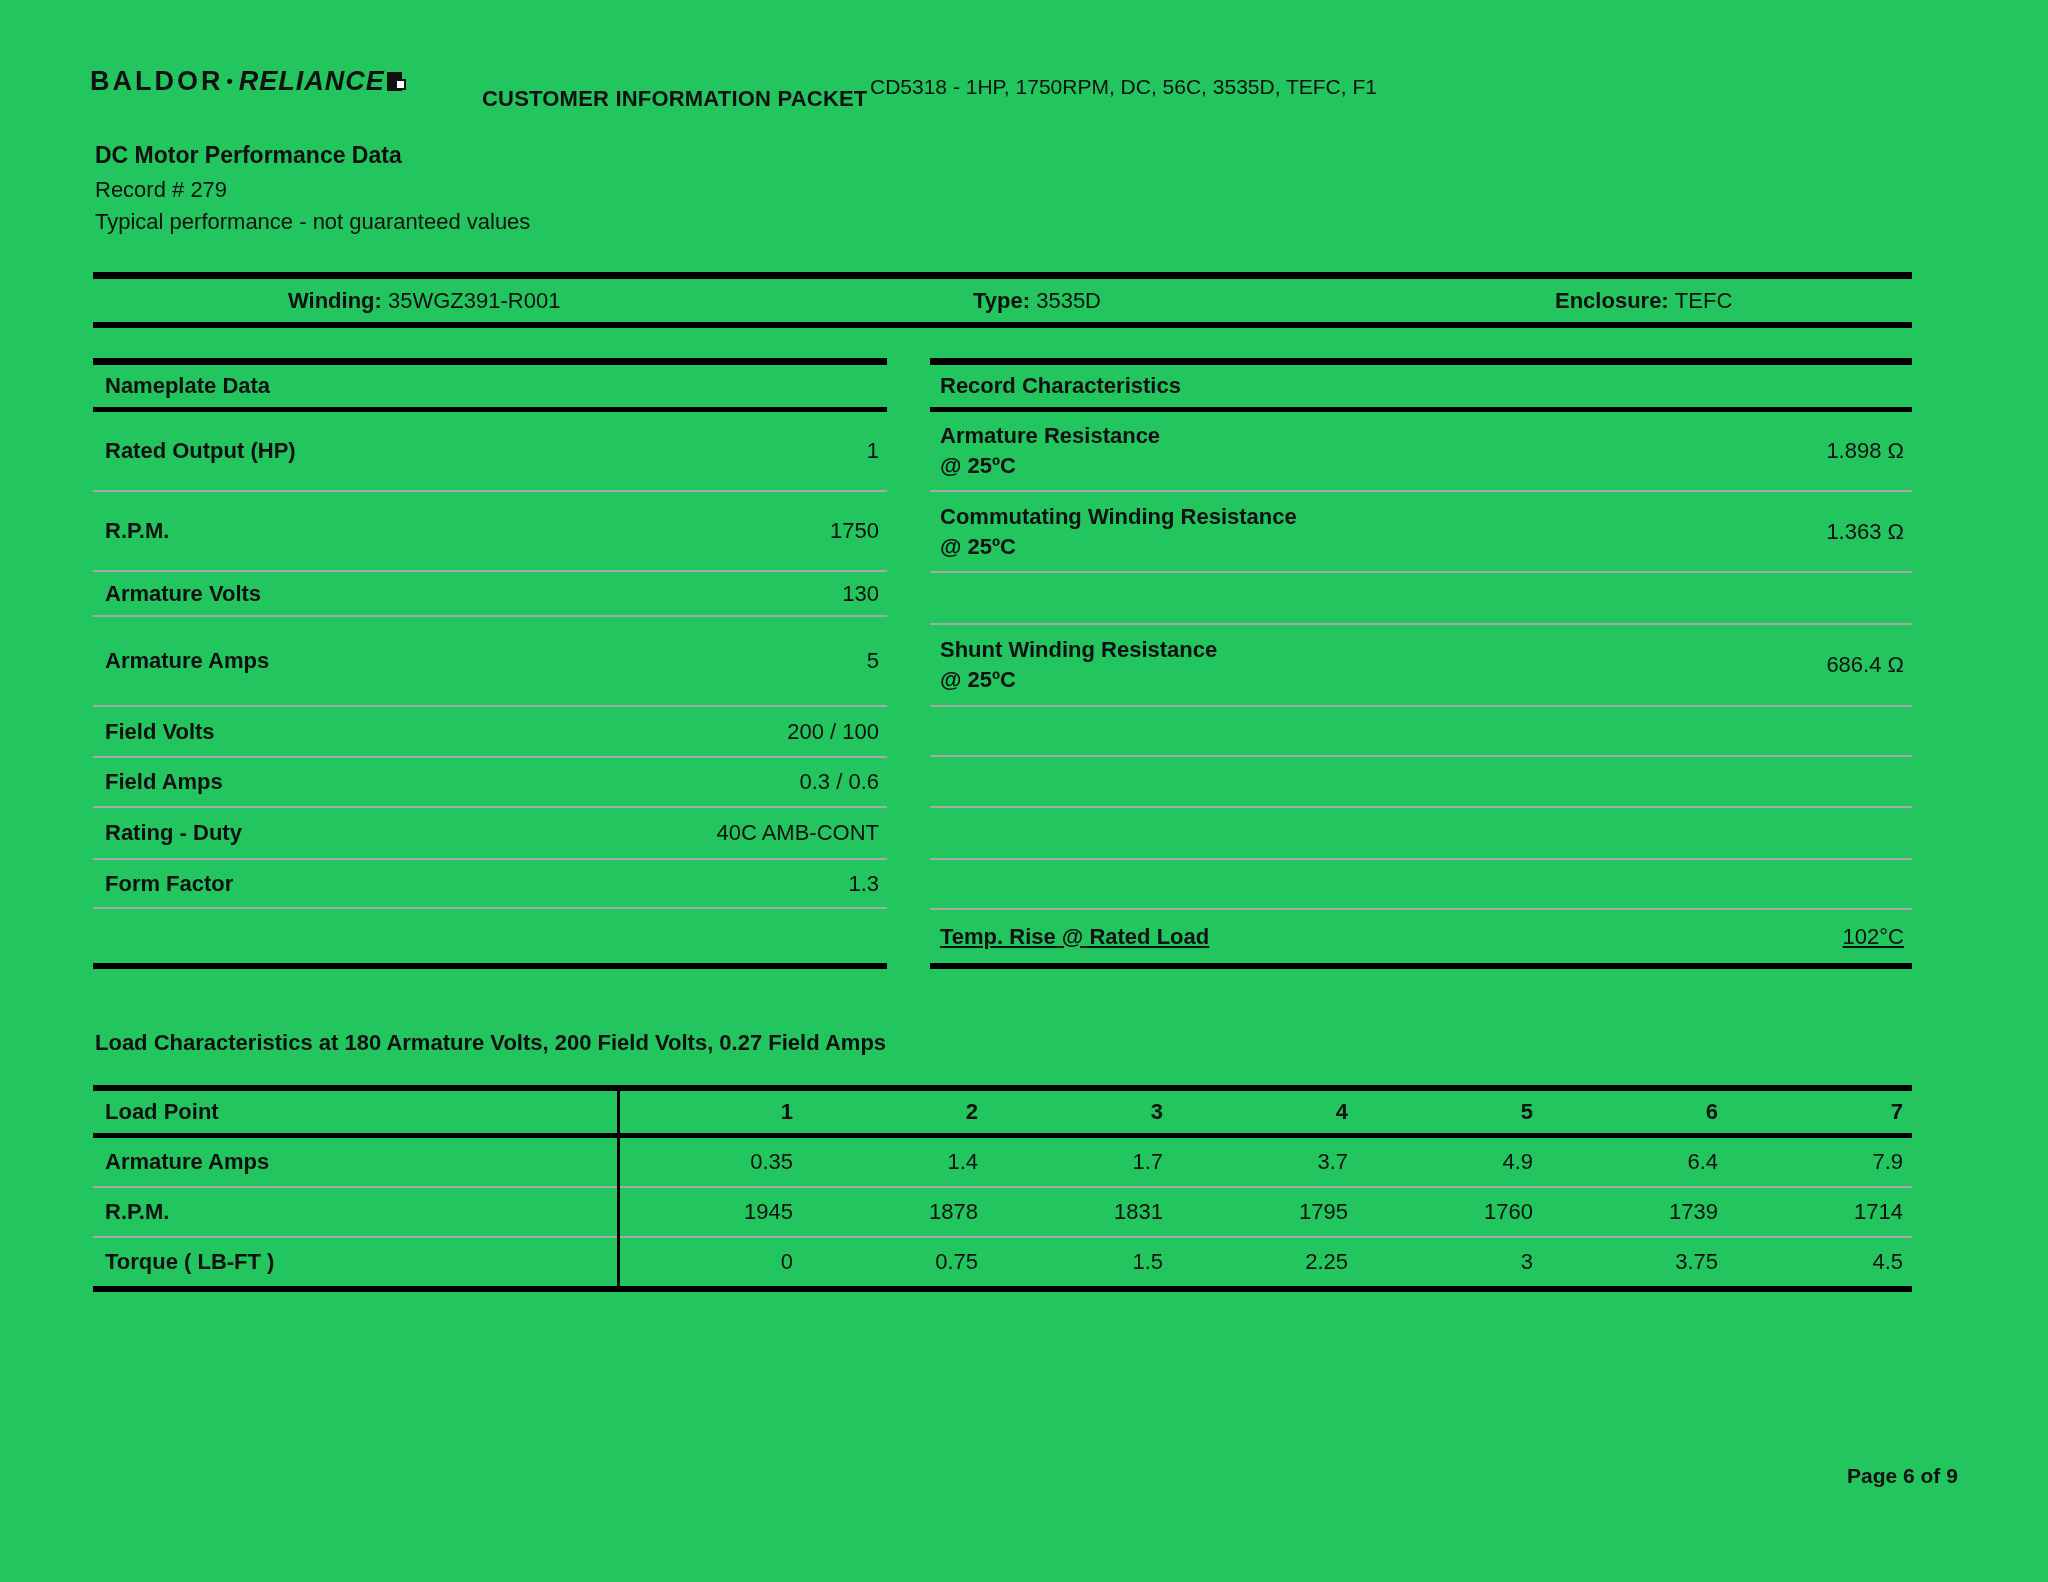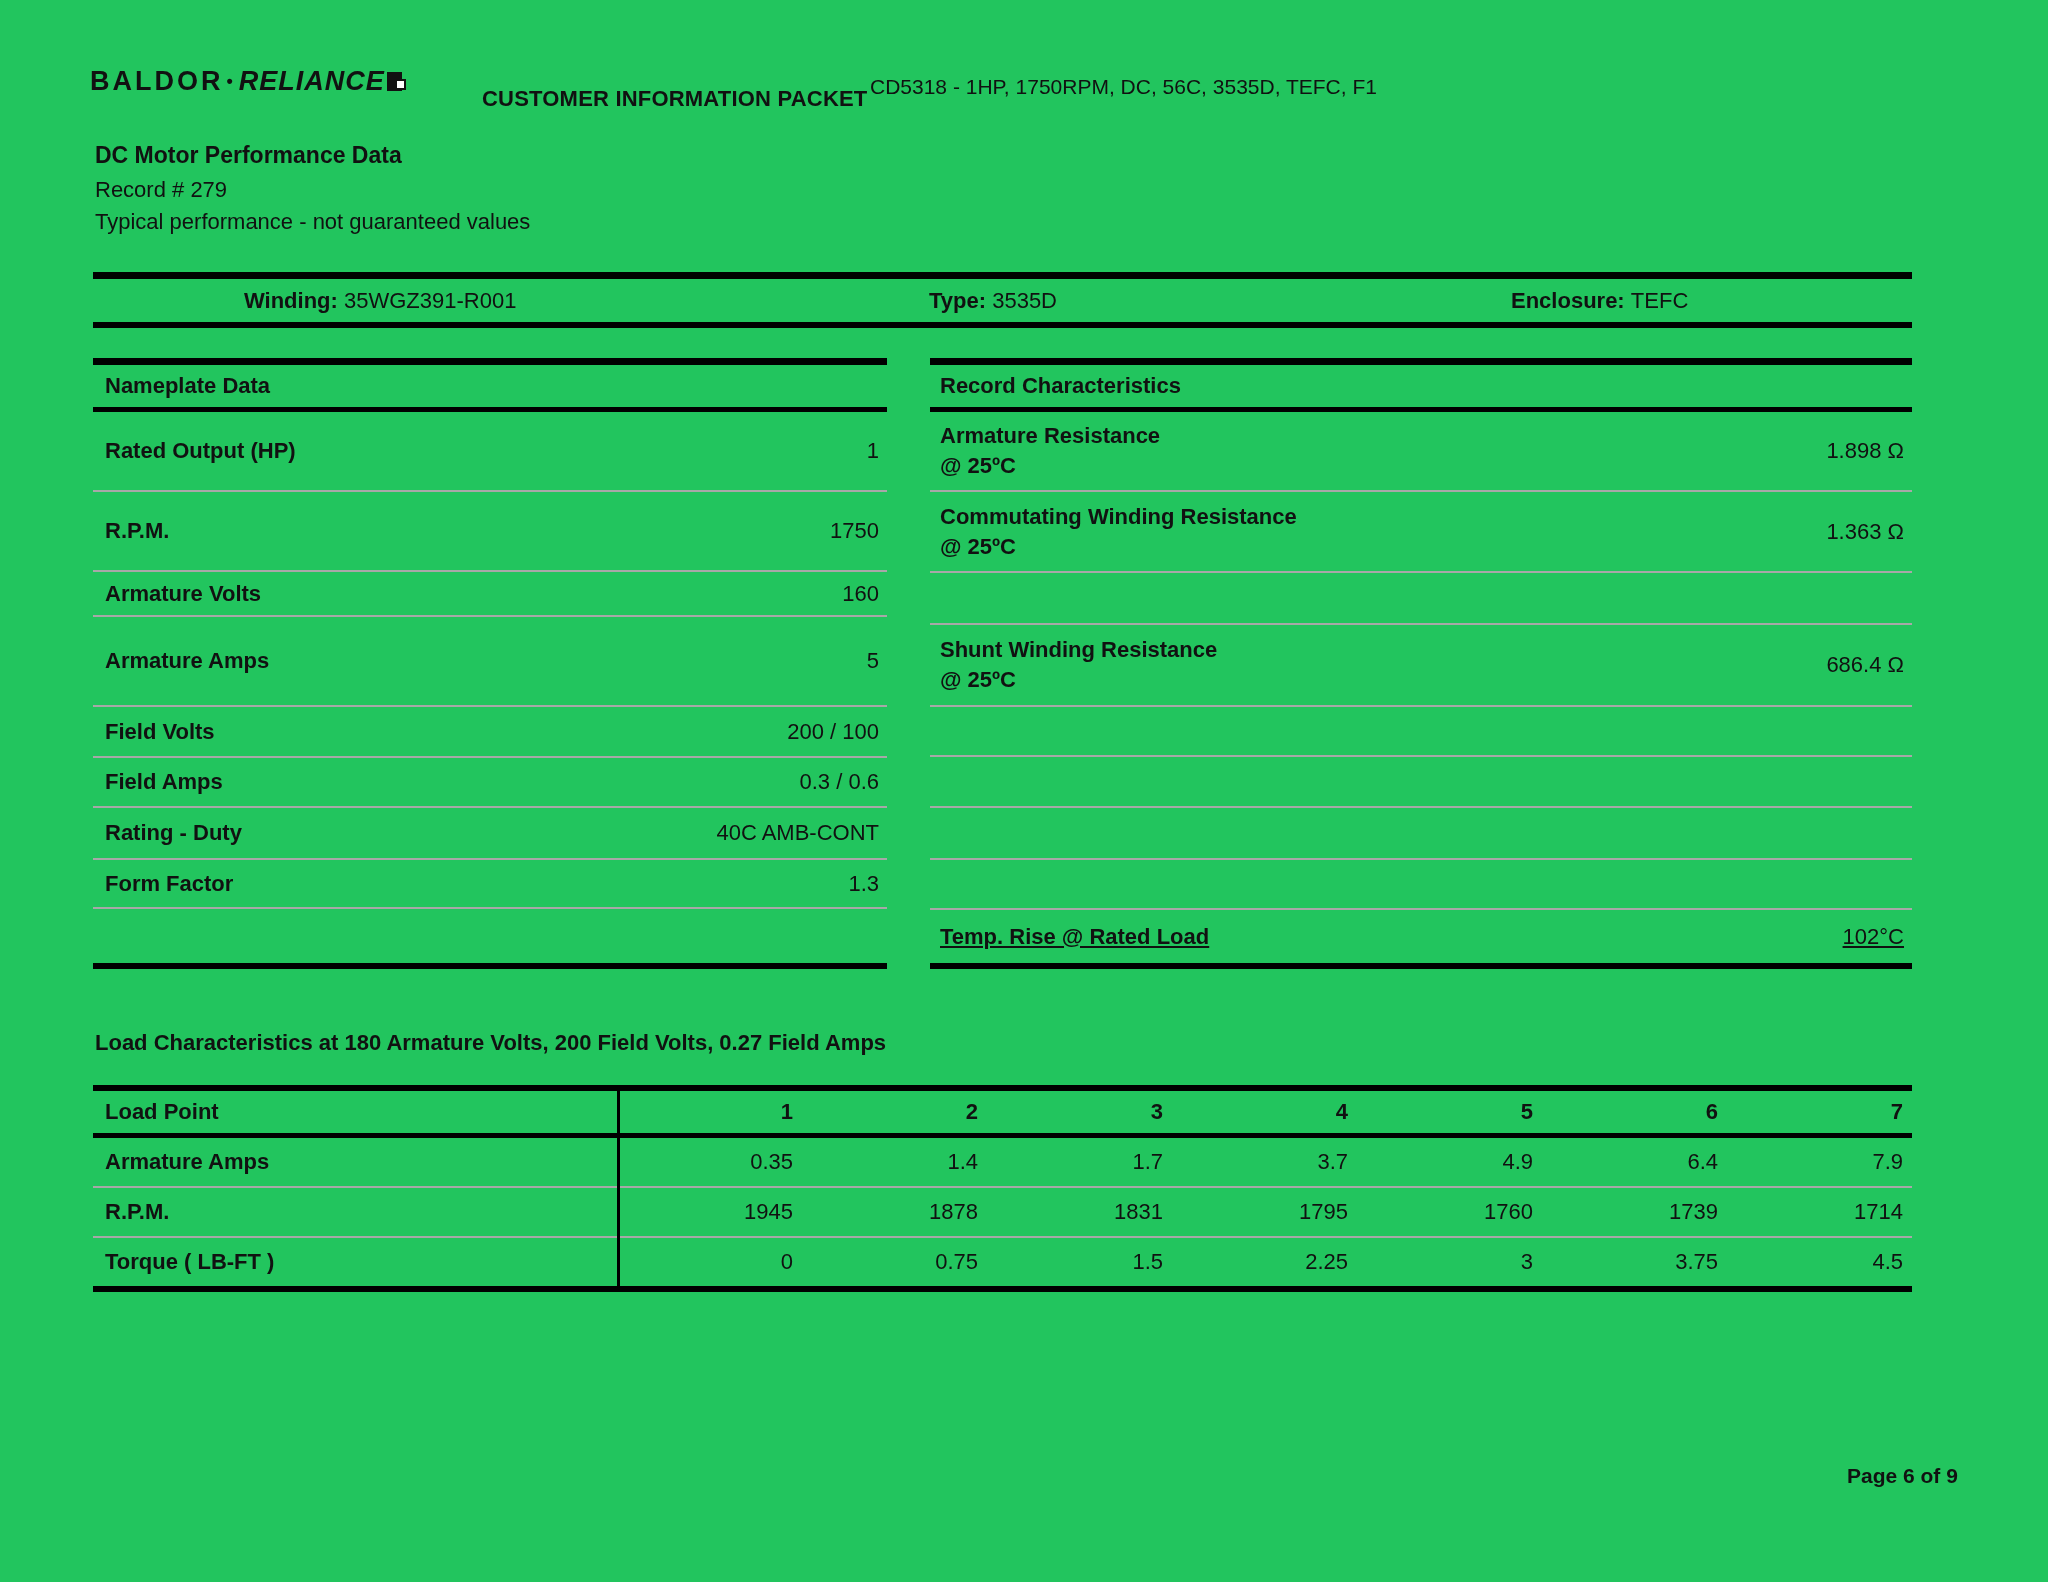--- a/index.html
+++ b/index.html
@@ -24,21 +24,21 @@
   .product-code{left:870px;top:75px;font-size:21px;white-space:nowrap;}
 
   
   .doc-title{left:95px;top:142px;font-size:23px;font-weight:700;}
   .record-no{left:95px;top:177px;font-size:22px;}
   .perf-note{left:95px;top:209px;font-size:22px;}
 
   
   .wind-table{left:93px;top:272px;width:1819px;border-top:7px solid #000;border-bottom:6px solid #000;height:43px;}
   .wind-cell{position:absolute;top:0;height:43px;line-height:43px;font-size:22px;white-space:nowrap;}
-  .wind-cell b{font-weight:700;}
+  .wind-cell b{font-weight:700;margin-left:44px;}
   .wc-winding{left:151px;}
   .wc-type{left:836px;}
   .wc-enclosure{left:1418px;}
 
   
   .col-table{border-top:7px solid #000;}
   .col-left{left:93px;top:358px;width:794px;}
   .col-right{left:930px;top:358px;width:982px;}
   .col-head{height:47px;display:flex;align-items:center;padding-left:12px;font-size:22px;font-weight:700;border-bottom:5px solid #000;box-sizing:border-box;}
   .np-row{display:flex;align-items:center;justify-content:space-between;border-bottom:2px solid #a8a8a8;padding:0 8px 0 12px;box-sizing:border-box;}
@@ -94,21 +94,21 @@
     <div class="np-row h80">
       <span class="np-label">Rated Output (HP)</span>
       <span class="np-value">1</span>
     </div>
     <div class="np-row h80">
       <span class="np-label">R.P.M.</span>
       <span class="np-value">1750</span>
     </div>
     <div class="np-row h45">
       <span class="np-label">Armature Volts</span>
-      <span class="np-value">160</span>
+      <span class="np-value">130</span>
     </div>
     <div class="np-row h90">
       <span class="np-label">Armature Amps</span>
       <span class="np-value">5</span>
     </div>
     <div class="np-row h51">
       <span class="np-label">Field Volts</span>
       <span class="np-value">200 / 100</span>
     </div>
     <div class="np-row h50">

